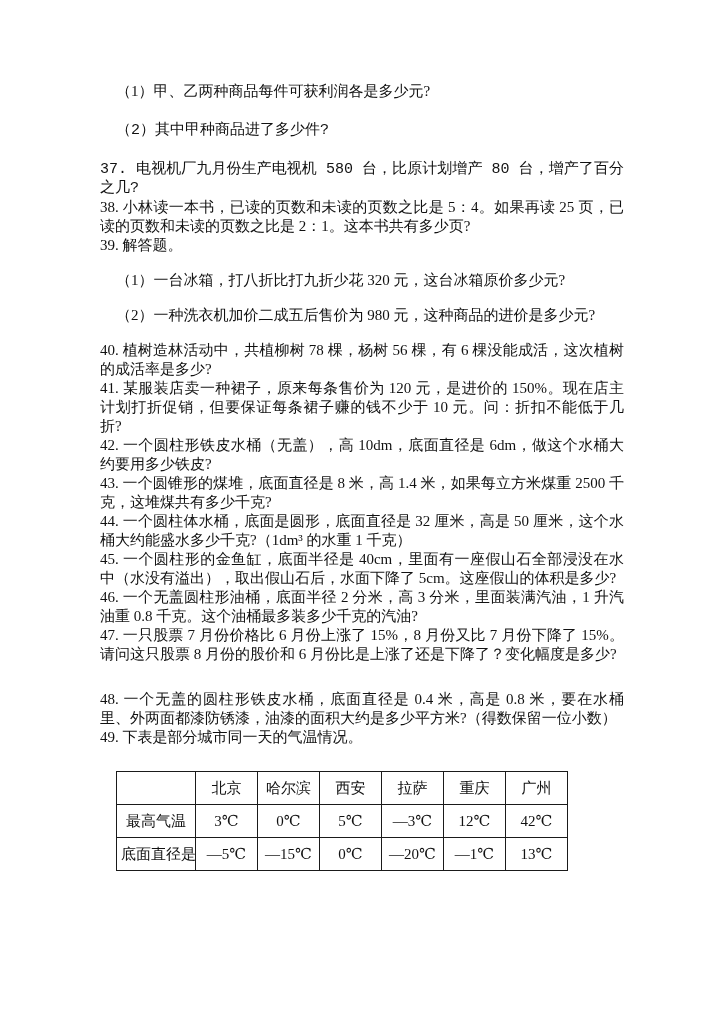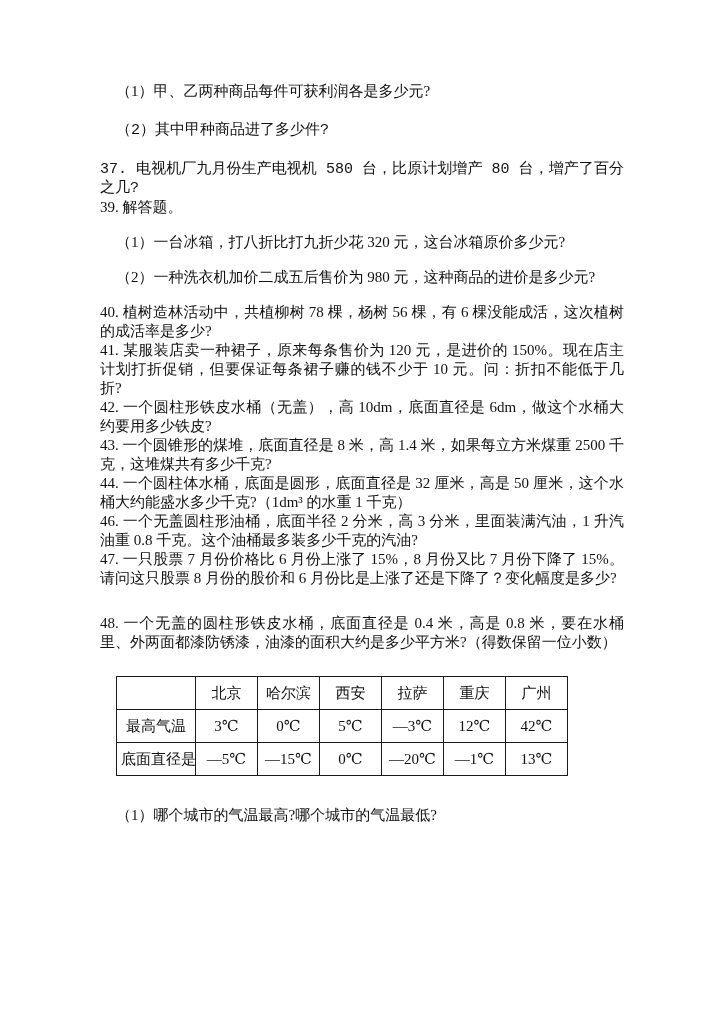--- a/index.html
+++ b/index.html
@@ -56,33 +56,36 @@
 </style>
 </head>
 <body>
 
 <div class="doc">
 
   <p class="para sub">（1）甲、乙两种商品每件可获利润各是多少元?</p>
   <p class="para sub gap-m">（2）其中甲种商品进了多少件?</p>
 
   <p class="para gap-m">37. 电视机厂九月份生产电视机 580 台，比原计划增产 80 台，增产了百分之几?</p>
+  <p class="para">38. 小林读一本书，已读的页数和未读的页数之比是 5：4。如果再读 25 页，已读的页数和未读的页数之比是 2：1。这本书共有多少页?</p>
   <p class="para">39. 解答题。</p>
 
   <p class="para sub gap-s">（1）一台冰箱，打八折比打九折少花 320 元，这台冰箱原价多少元?</p>
   <p class="para sub gap-s">（2）一种洗衣机加价二成五后售价为 980 元，这种商品的进价是多少元?</p>
 
   <p class="para gap-s">40. 植树造林活动中，共植柳树 78 棵，杨树 56 棵，有 6 棵没能成活，这次植树的成活率是多少?</p>
   <p class="para">41. 某服装店卖一种裙子，原来每条售价为 120 元，是进价的 150%。现在店主计划打折促销，但要保证每条裙子赚的钱不少于 10 元。问：折扣不能低于几折?</p>
   <p class="para">42. 一个圆柱形铁皮水桶（无盖），高 10dm，底面直径是 6dm，做这个水桶大约要用多少铁皮?</p>
   <p class="para">43. 一个圆锥形的煤堆，底面直径是 8 米，高 1.4 米，如果每立方米煤重 2500 千克，这堆煤共有多少千克?</p>
   <p class="para">44. 一个圆柱体水桶，底面是圆形，底面直径是 32 厘米，高是 50 厘米，这个水桶大约能盛水多少千克?（1dm³ 的水重 1 千克）</p>
+  <p class="para">45. 一个圆柱形的金鱼缸，底面半径是 40cm，里面有一座假山石全部浸没在水中（水没有溢出），取出假山石后，水面下降了 5cm。这座假山的体积是多少?</p>
   <p class="para">46. 一个无盖圆柱形油桶，底面半径 2 分米，高 3 分米，里面装满汽油，1 升汽油重 0.8 千克。这个油桶最多装多少千克的汽油?</p>
   <p class="para">47. 一只股票 7 月份价格比 6 月份上涨了 15%，8 月份又比 7 月份下降了 15%。请问这只股票 8 月份的股价和 6 月份比是上涨了还是下降了？变化幅度是多少?</p>
   <p class="para gap-l">48. 一个无盖的圆柱形铁皮水桶，底面直径是 0.4 米，高是 0.8 米，要在水桶里、外两面都漆防锈漆，油漆的面积大约是多少平方米?（得数保留一位小数）</p>
+  <p class="para">49. 下表是部分城市同一天的气温情况。</p>
 
   <table class="temp-table">
     <tbody>
       <tr>
         <td class="label-cell"></td>
         <td>北京</td>
         <td>哈尔滨</td>
         <td>西安</td>
         <td>拉萨</td>
         <td>重庆</td>
@@ -102,15 +105,14 @@
         <td>—5℃</td>
         <td>—15℃</td>
         <td>0℃</td>
         <td>—20℃</td>
         <td>—1℃</td>
         <td>13℃</td>
       </tr>
     </tbody>
   </table>
 
-  <p class="para sub gap-xl">（1）哪个城市的气温最高?哪个城市的气温最低?</p>
 
 </div>
 
 </body></html>

